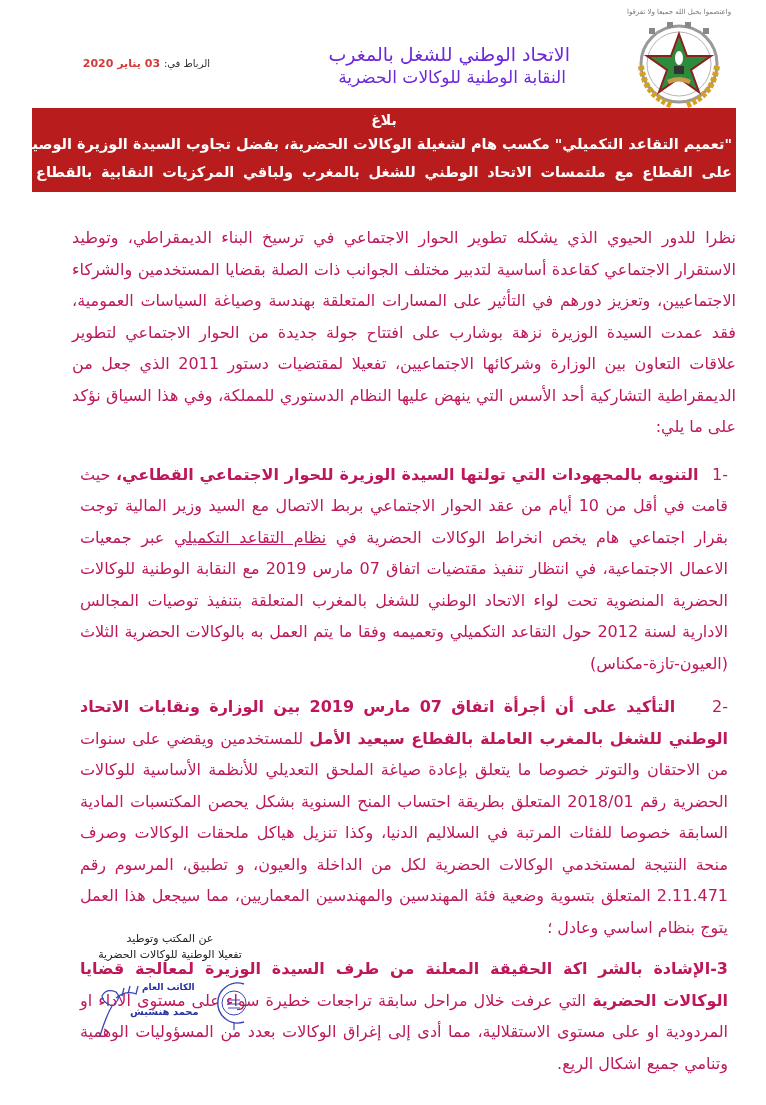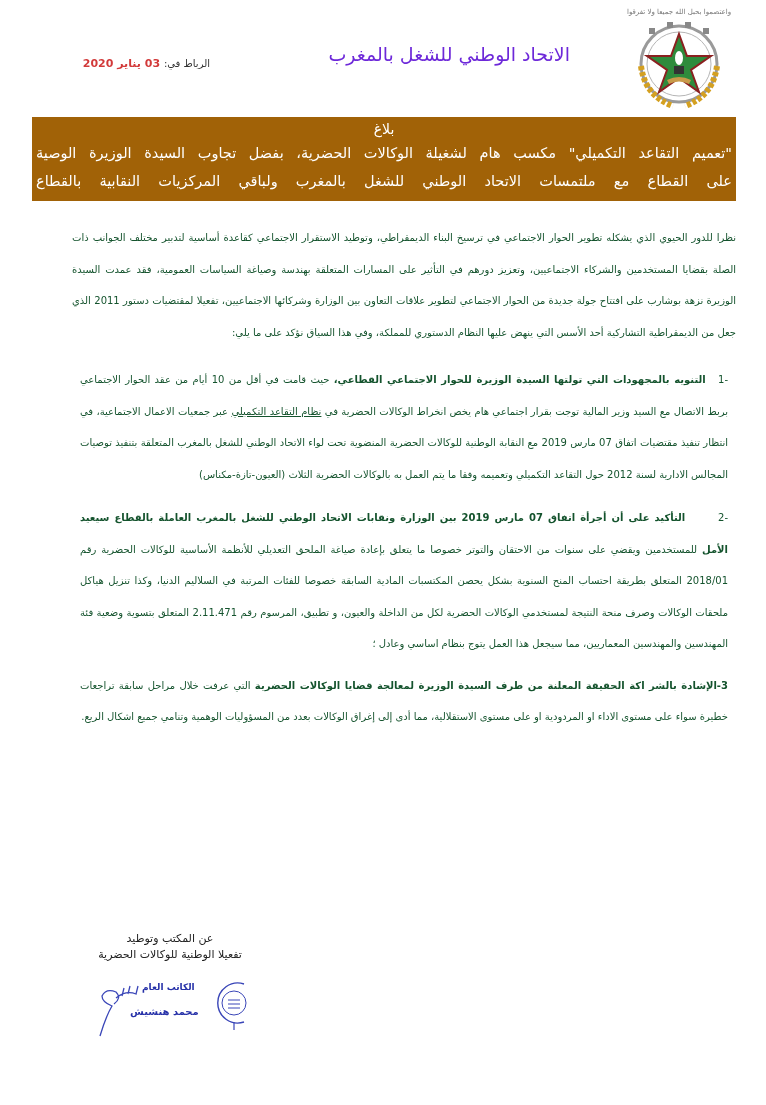--- a/index.html
+++ b/index.html
@@ -41,38 +41,38 @@
       left: 60px; top: 57px; width: 150px;
       direction: rtl; text-align: right;
       font-size: 11px; font-weight: bold;
       white-space: nowrap;
     }
     .date-line .date-label { color: #333; font-weight: normal; font-size: 10px; }
     .date-line .date-val { color: #d23a3a; text-align: right; }
 
     
     .banner {
-      left: 32px; top: 117px; width: 704px; height: 84px;
-      background: #a16207;
+      left: 32px; top: 108px; width: 704px; height: 84px;
+      background: #b91c1c;
       color: #ffffff;
       direction: rtl;
       text-align: center;
-      font-weight: normal;
+      font-weight: bold;
       box-sizing: border-box;
       padding-top: 2px;
     }
     .banner .b-title { font-size: 14px; line-height: 20px; }
     .banner .b-line { font-size: 14.5px; line-height: 28px; white-space: nowrap; text-align: justify; text-align-last: justify; padding: 0 4px; }
 
     
     .body-text {
       left: 72px; top: 222px; width: 664px;
       direction: rtl; text-align: justify;
-      font-size: 10px; line-height: 31.5px;
-      color: #14532d;
+      font-size: 16px; line-height: 31.5px;
+      color: #be185d;
     }
     .para { margin: 0; text-align: justify; text-align-last: right; }
     .item { margin: 8px; text-align: justify; text-align-last: right; }
     .item1 { margin-top: 16px; }
     .item2 { margin-top: 12px; }
     .item3 { margin-top: 10px; }
     .bold { font-weight: bold; }
     .underline { text-decoration: underline; }
     .num { padding-left: 8px; }
     .num2 { padding-left: 28px; }
@@ -111,20 +111,21 @@
     <path d="M90 48 Q86 78 58 88" fill="none" stroke="#d4a020" stroke-width="6" stroke-dasharray="4 2"></path>
     <polygon points="52,16 60,38 84,38 64,52 72,74 52,60 32,74 40,52 20,38 44,38" fill="#2e8b3c" stroke="#8b2020" stroke-width="2"></polygon>
     <ellipse cx="52" cy="40" rx="4" ry="7" fill="#ffffff"></ellipse>
     <rect x="47" y="48" width="10" height="8" fill="#333"></rect>
     <path d="M40 62 Q52 56 64 62 L62 66 Q52 61 42 66 Z" fill="#c89a4a"></path>
   </svg>
 </div>
 
 <div class="abs org-title">
   <div class="line1">الاتحاد الوطني للشغل بالمغرب</div>
+  <div class="line2">النقابة الوطنية للوكالات الحضرية</div>
 </div>
 
 <div class="abs date-line">
   <span class="date-label">الرباط في:</span>
   <span class="date-val">03 يناير 2020</span>
 </div>
 
 <div class="abs banner">
   <div class="b-title">بلاغ</div>
   <div class="b-line">"تعميم التقاعد التكميلي" مكسب هام لشغيلة الوكالات الحضرية، بفضل تجاوب السيدة الوزيرة الوصية</div>

